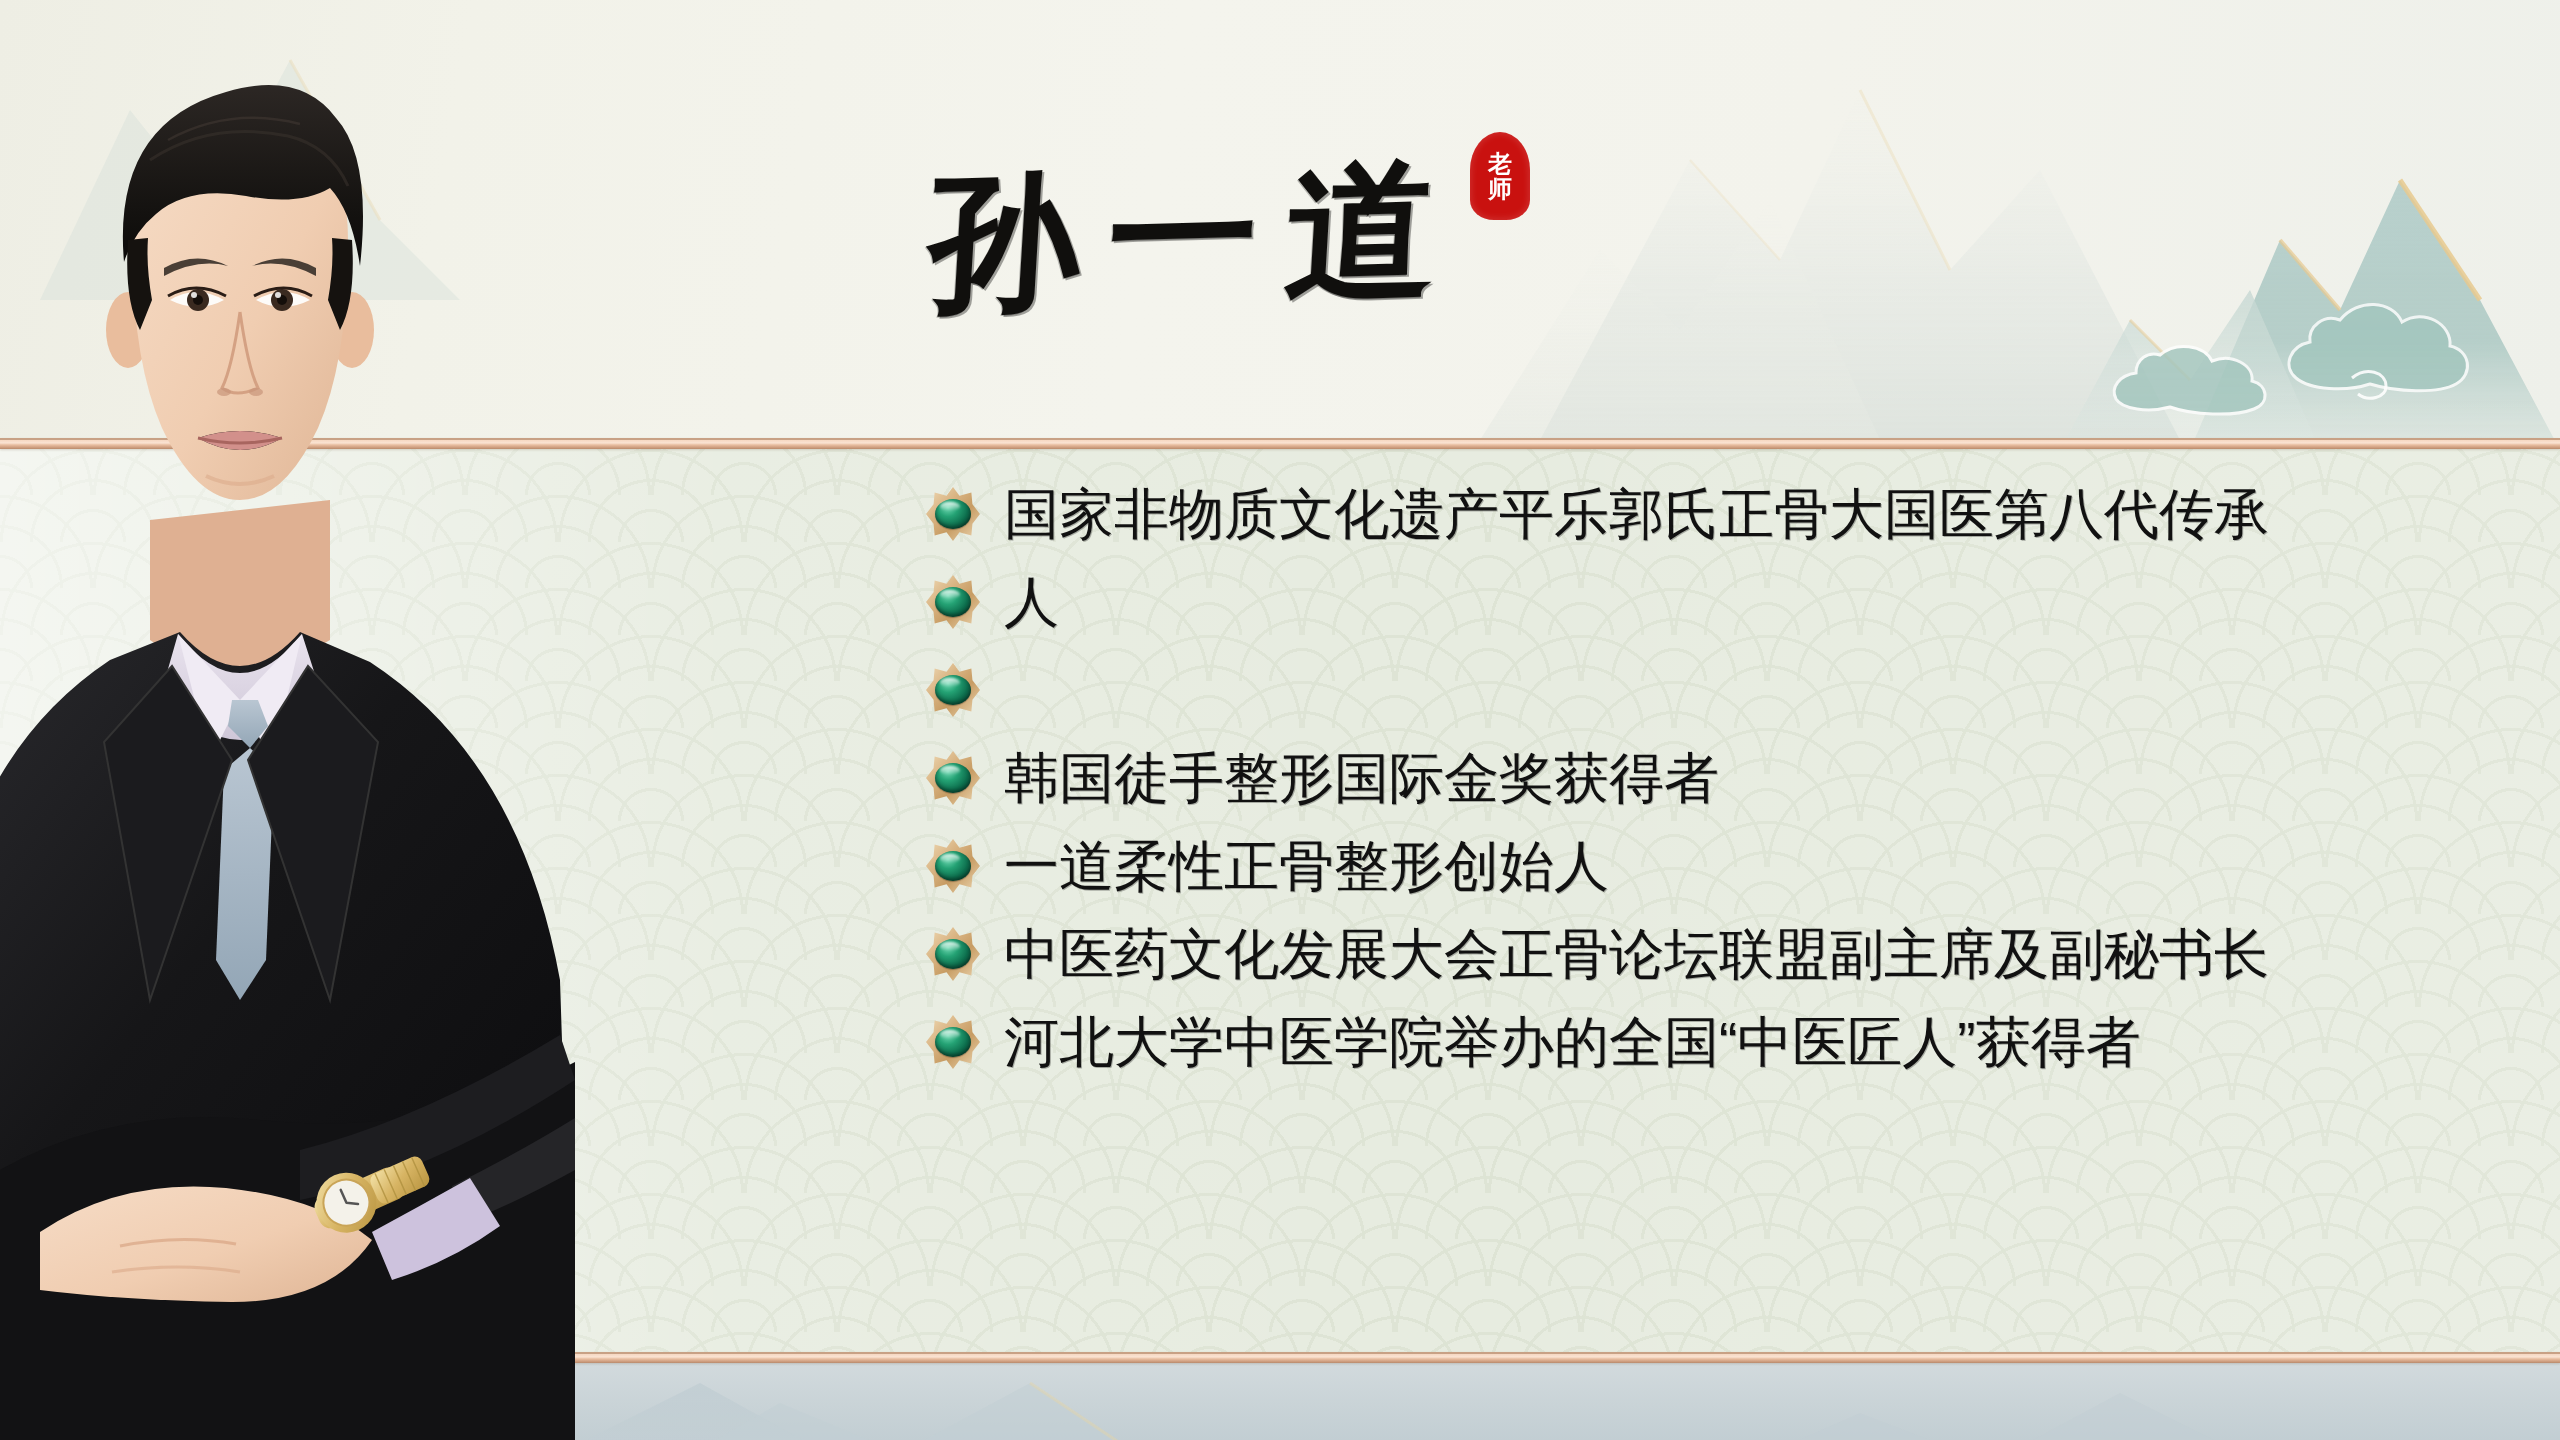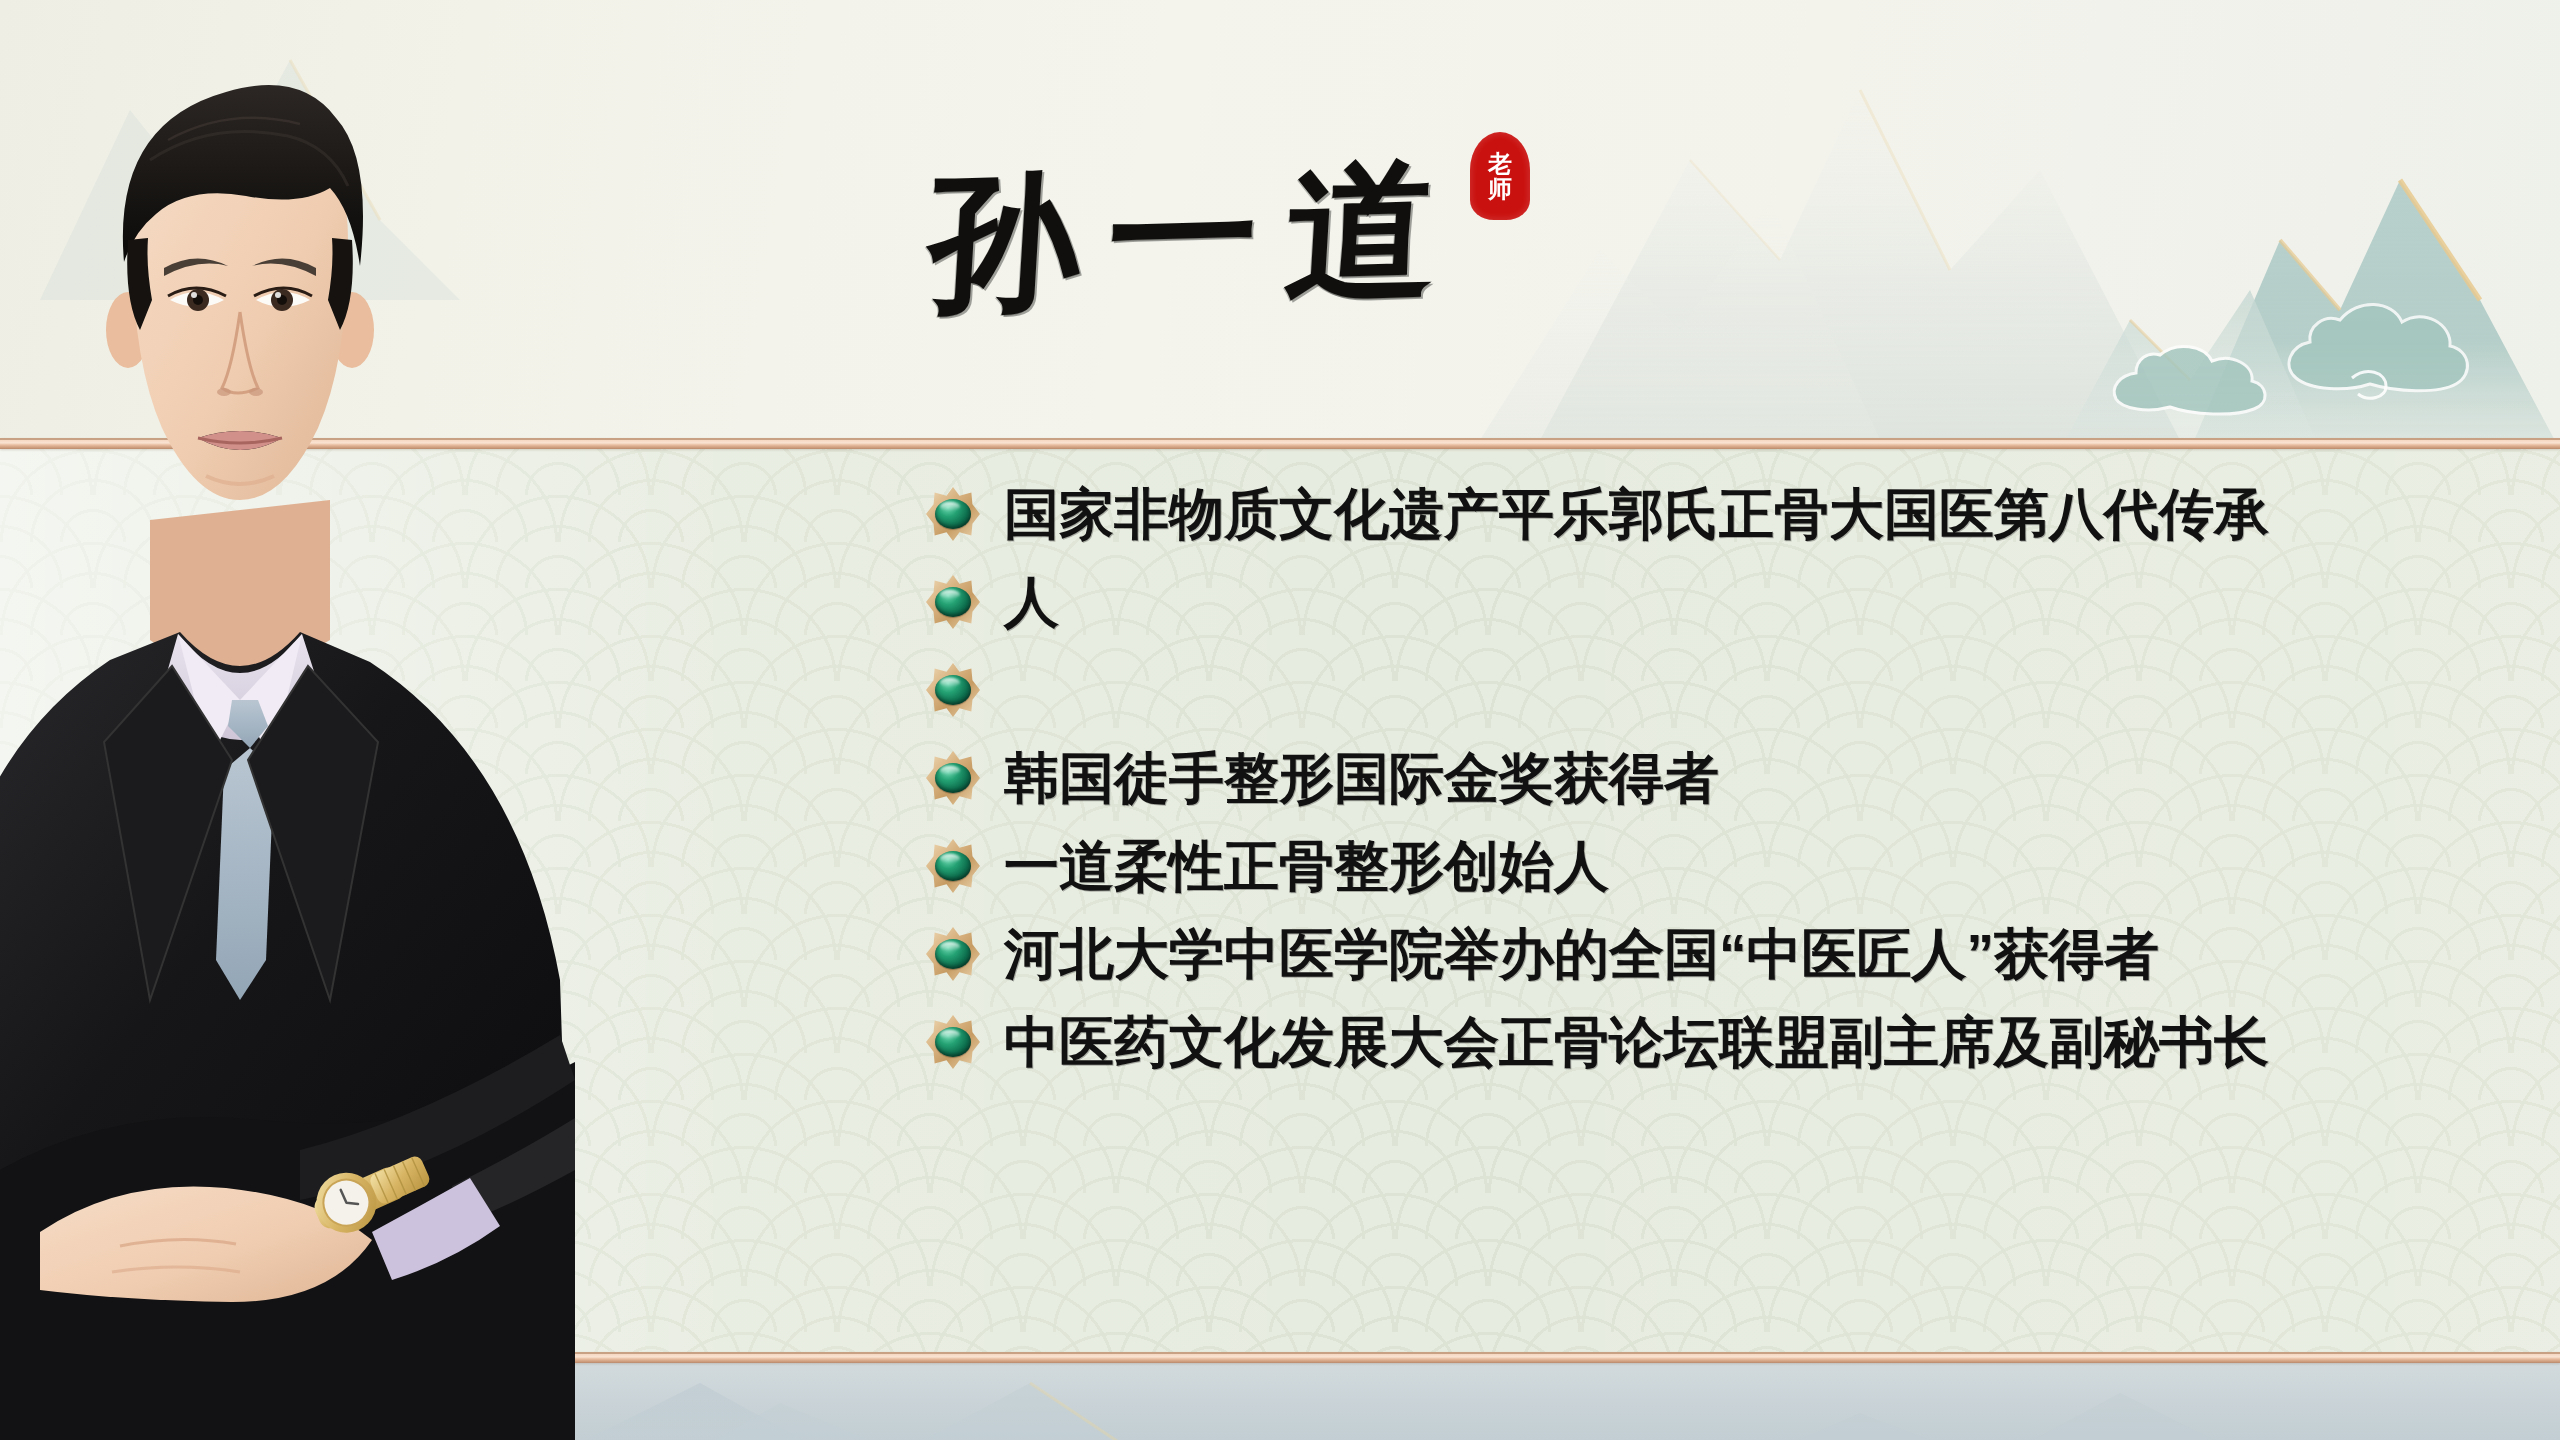--- a/index.html
+++ b/index.html
@@ -112,21 +112,21 @@
     background:radial-gradient(ellipse at 36% 28%, #6fd9b2 0%, #24a274 30%, #0d6e4d 62%, #073c2c 100%);
     box-shadow:inset 0 -2px 4px rgba(0,0,0,.45), 0 1px 1px rgba(0,0,0,.3);
   }
   .gem .glint{
     position:absolute;left:14px;top:15px;width:20px;height:9px;border-radius:50%;
     background:linear-gradient(180deg,rgba(255,255,255,.85),rgba(255,255,255,0));
     filter:blur(1px);
   }
   .cred-text{
     font-family:"Liberation Sans","DejaVu Sans",sans-serif;
-    font-size:55px;line-height:1;color:#111;font-weight:700;
+    font-size:55px;line-height:1;color:#111;font-weight:400;
     white-space:nowrap;letter-spacing:0px;
     text-shadow:1px 1px 0 rgba(0,0,0,.28);
   }
   .cred-row.no-gem .gem{visibility:hidden;}
 
   
   .portrait{position:absolute;left:0;top:0;width:620px;height:1440px;z-index:28;}
   .portrait svg{display:block;}
 </style>
 </head>
@@ -277,30 +277,30 @@
       </span>
       <span class="cred-text">一道柔性正骨整形创始人</span>
     </div>
 
     <div class="cred-row">
       <span class="gem">
         <span class="frame"></span>
           <span class="stone"></span>
           <span class="glint"></span>
       </span>
+      <span class="cred-text">中医药文化发展大会正骨论坛联盟副主席及副秘书长</span>
+    </div>
+
+    <div class="cred-row">
+      <span class="gem">
+        <span class="frame"></span>
+          <span class="stone"></span>
+          <span class="glint"></span>
+      </span>
       <span class="cred-text">河北大学中医学院举办的全国“中医匠人”获得者</span>
-    </div>
-
-    <div class="cred-row">
-      <span class="gem">
-        <span class="frame"></span>
-          <span class="stone"></span>
-          <span class="glint"></span>
-      </span>
-      <span class="cred-text">中医药文化发展大会正骨论坛联盟副主席及副秘书长</span>
     </div>
 
 
 
   </div>
 
   <div class="portrait">
     <svg width="620" height="1440" viewBox="0 0 620 1440">
       <defs>
         <linearGradient id="skin" x1="0" y1="0" x2="1" y2="1">

